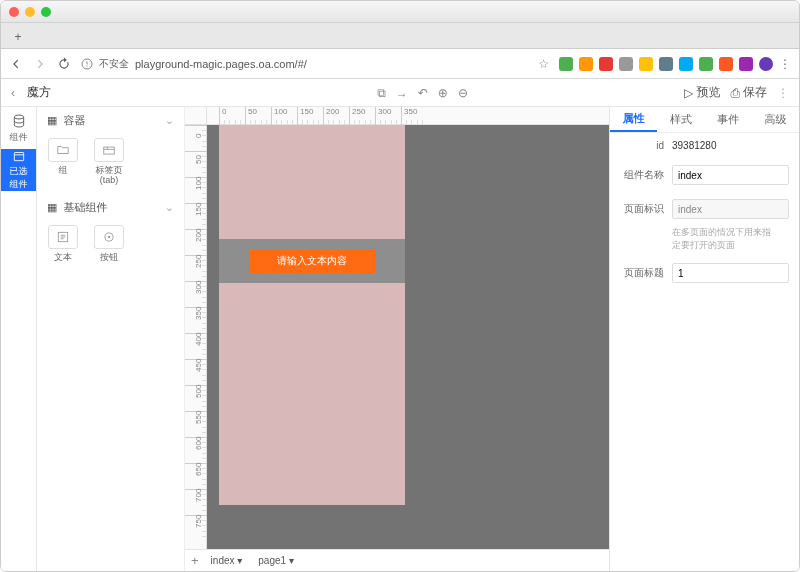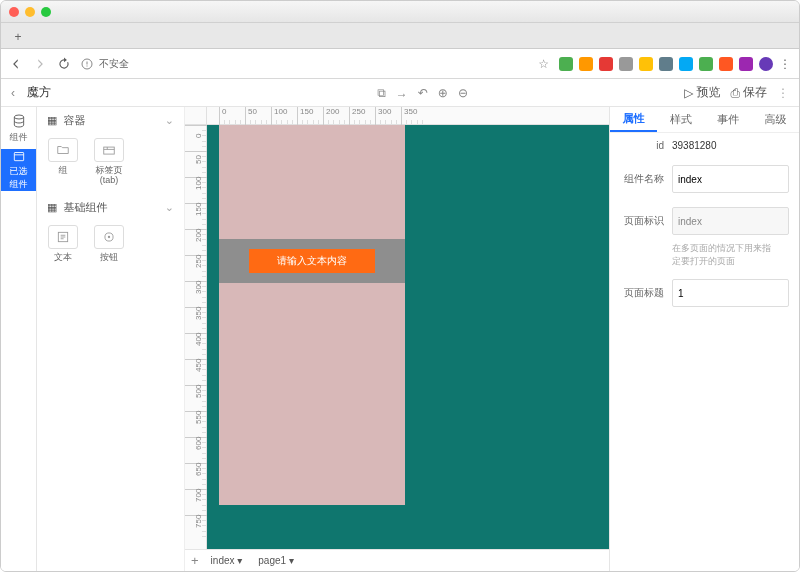--- a/index.html
+++ b/index.html
@@ -62,38 +62,38 @@
 .canvas-inner { flex: 1; position: relative; overflow: hidden; }
 .hruler { position: absolute; left: 22px; top: 0; height: 18px; right: 0; background: #fafafa; border-bottom: 1px solid #e0e0e0; }
 .vruler { position: absolute; left: 0; top: 18px; bottom: 0; width: 22px; background: #fafafa; border-right: 1px solid #e0e0e0; }
 .rcorner { position: absolute; left: 0; top: 0; width: 22px; height: 18px; background: #fafafa; border-right: 1px solid #e0e0e0; border-bottom: 1px solid #e0e0e0; }
 .tick-h { position: absolute; top: 0; height: 18px; border-left: 1px solid #ccc; font-size: 8px; color: #888; padding-left: 2px; }
 .tick-v { position: absolute; left: 0; width: 22px; border-top: 1px solid #ccc; font-size: 8px; color: #888; }
 .tick-v span { display: block; transform: rotate(-90deg); transform-origin: left top; position: absolute; left: 9px; top: 12px; white-space: nowrap; }
 .minor-h { position: absolute; bottom: 0; height: 4px; border-left: 1px solid #ddd; }
 .minor-v { position: absolute; right: 0; width: 4px; border-top: 1px solid #ddd; }
 
-.stage { position: absolute; left: 22px; top: 18px; right: 0; bottom: 0; background: #0f766e; overflow: hidden; }
+.stage { position: absolute; left: 22px; top: 18px; right: 0; bottom: 0; background: #737373; overflow: hidden; }
 .device { position: absolute; left: 12px; top: 0; width: 186px; height: 380px; background: #d8b8b8; }
 .greybar { position: absolute; left: 0; top: 114px; width: 100%; height: 44px; background: #8e8e8e; display: flex; align-items: center; justify-content: center; }
 .orange { width: 126px; height: 24px; background: #ff6a13; color: #fff; font-size: 10px; display: flex; align-items: center; justify-content: center; }
 
 .pagebar { height: 22px; border-top: 1px solid #e5e5e5; display: flex; align-items: center; padding: 0 6px; gap: 8px; font-size: 10px; color: #555; }
 .pagebar .pg { cursor: pointer; padding: 2px 4px; }
 .pagebar .plus { cursor: pointer; color: #888; font-size: 13px; }
 
 
 .propspanel { width: 190px; border-left: 1px solid #e5e5e5; background: #fff; display: flex; flex-direction: column; }
 .ptabs { display: flex; height: 26px; border-bottom: 1px solid #eee; }
 .ptab { flex: 1; display: flex; align-items: center; justify-content: center; font-size: 11px; color: #666; cursor: pointer; }
 .ptab.active { color: #1e6fff; border-bottom: 2px solid #1e6fff; font-weight: bold; }
 .prow { display: flex; align-items: center; padding: 7px 10px; gap: 8px; font-size: 10px; }
 .prow .plabel { width: 44px; color: #666; text-align: right; }
 .prow .pval { flex: 1; }
-.prow input { width: 100%; height: 28px; border: 1px solid #ddd; border-radius: 2px; padding: 0 5px; font-size: 10px; }
+.prow input { width: 100%; height: 20px; border: 1px solid #ddd; border-radius: 2px; padding: 0 5px; font-size: 10px; }
 .phint { font-size: 9px; color: #aaa; padding: 0 20px 4px 62px; }
 .ro { color: #888; background: #f7f7f7; }
 
 svg { display: block; }
 </style>
 </head>
 <body>
 
 <div class="window">
 
@@ -122,20 +122,21 @@
         <svg viewBox="0 0 24 24" width="14" height="14">
           <path fill="currentColor" d="M12 4a8 8 0 1 0 7.4 5h-2.2A6 6 0 1 1 12 6v3l5-4-5-4z"></path>
         </svg>
       </span>
     <div class="addr">
       <svg width="12" height="12" viewBox="0 0 24 24">
           <circle cx="12" cy="12" r="10" fill="none" stroke="#888" stroke-width="2"></circle>
           <path stroke="#888" stroke-width="2" d="M12 7v6m0 2v2"></path>
         </svg>
       <span class="insec">不安全</span>
+      <span>playground-magic.pages.oa.com/#/</span>
     </div>
     <span class="star">☆</span>
     <div class="ext-icons">
       <div class="ext" style="background:#4caf50"></div>
       <div class="ext" style="background:#ff9800"></div>
       <div class="ext" style="background:#e53935"></div>
       <div class="ext" style="background:#999"></div>
       <div class="ext" style="background:#ffc107"></div>
       <div class="ext" style="background:#607d8b"></div>
       <div class="ext" style="background:#03a9f4"></div>

